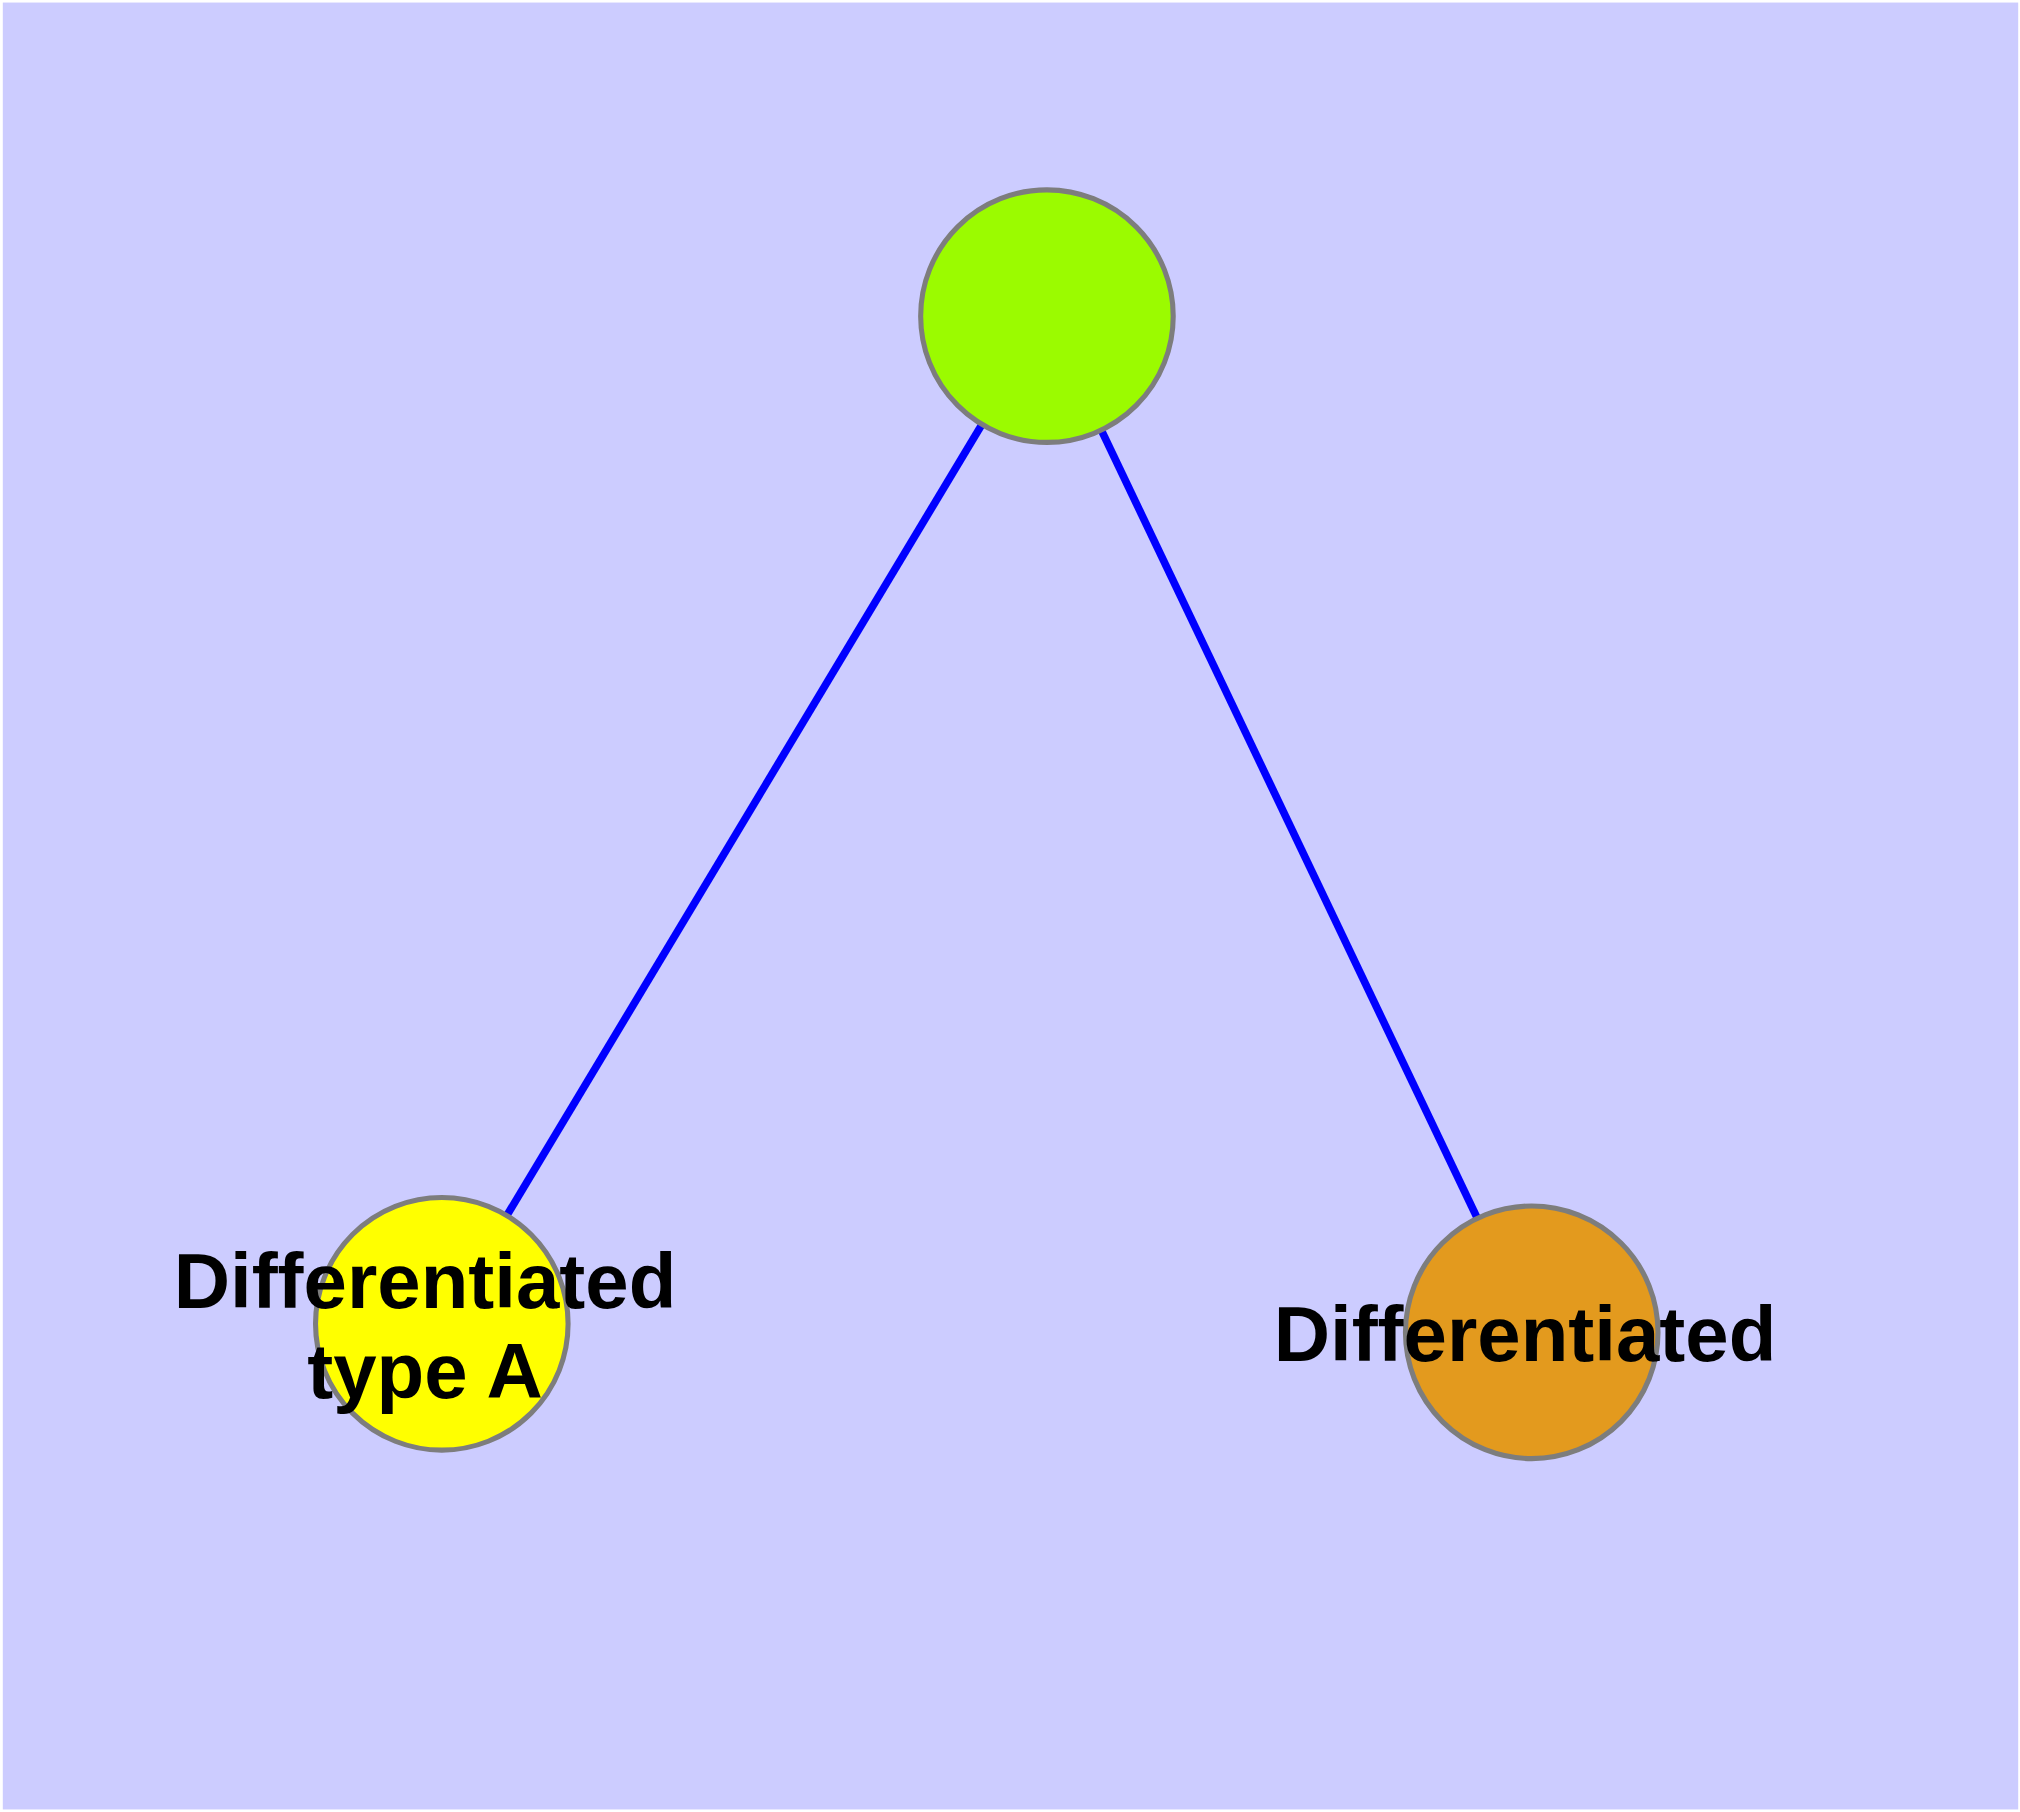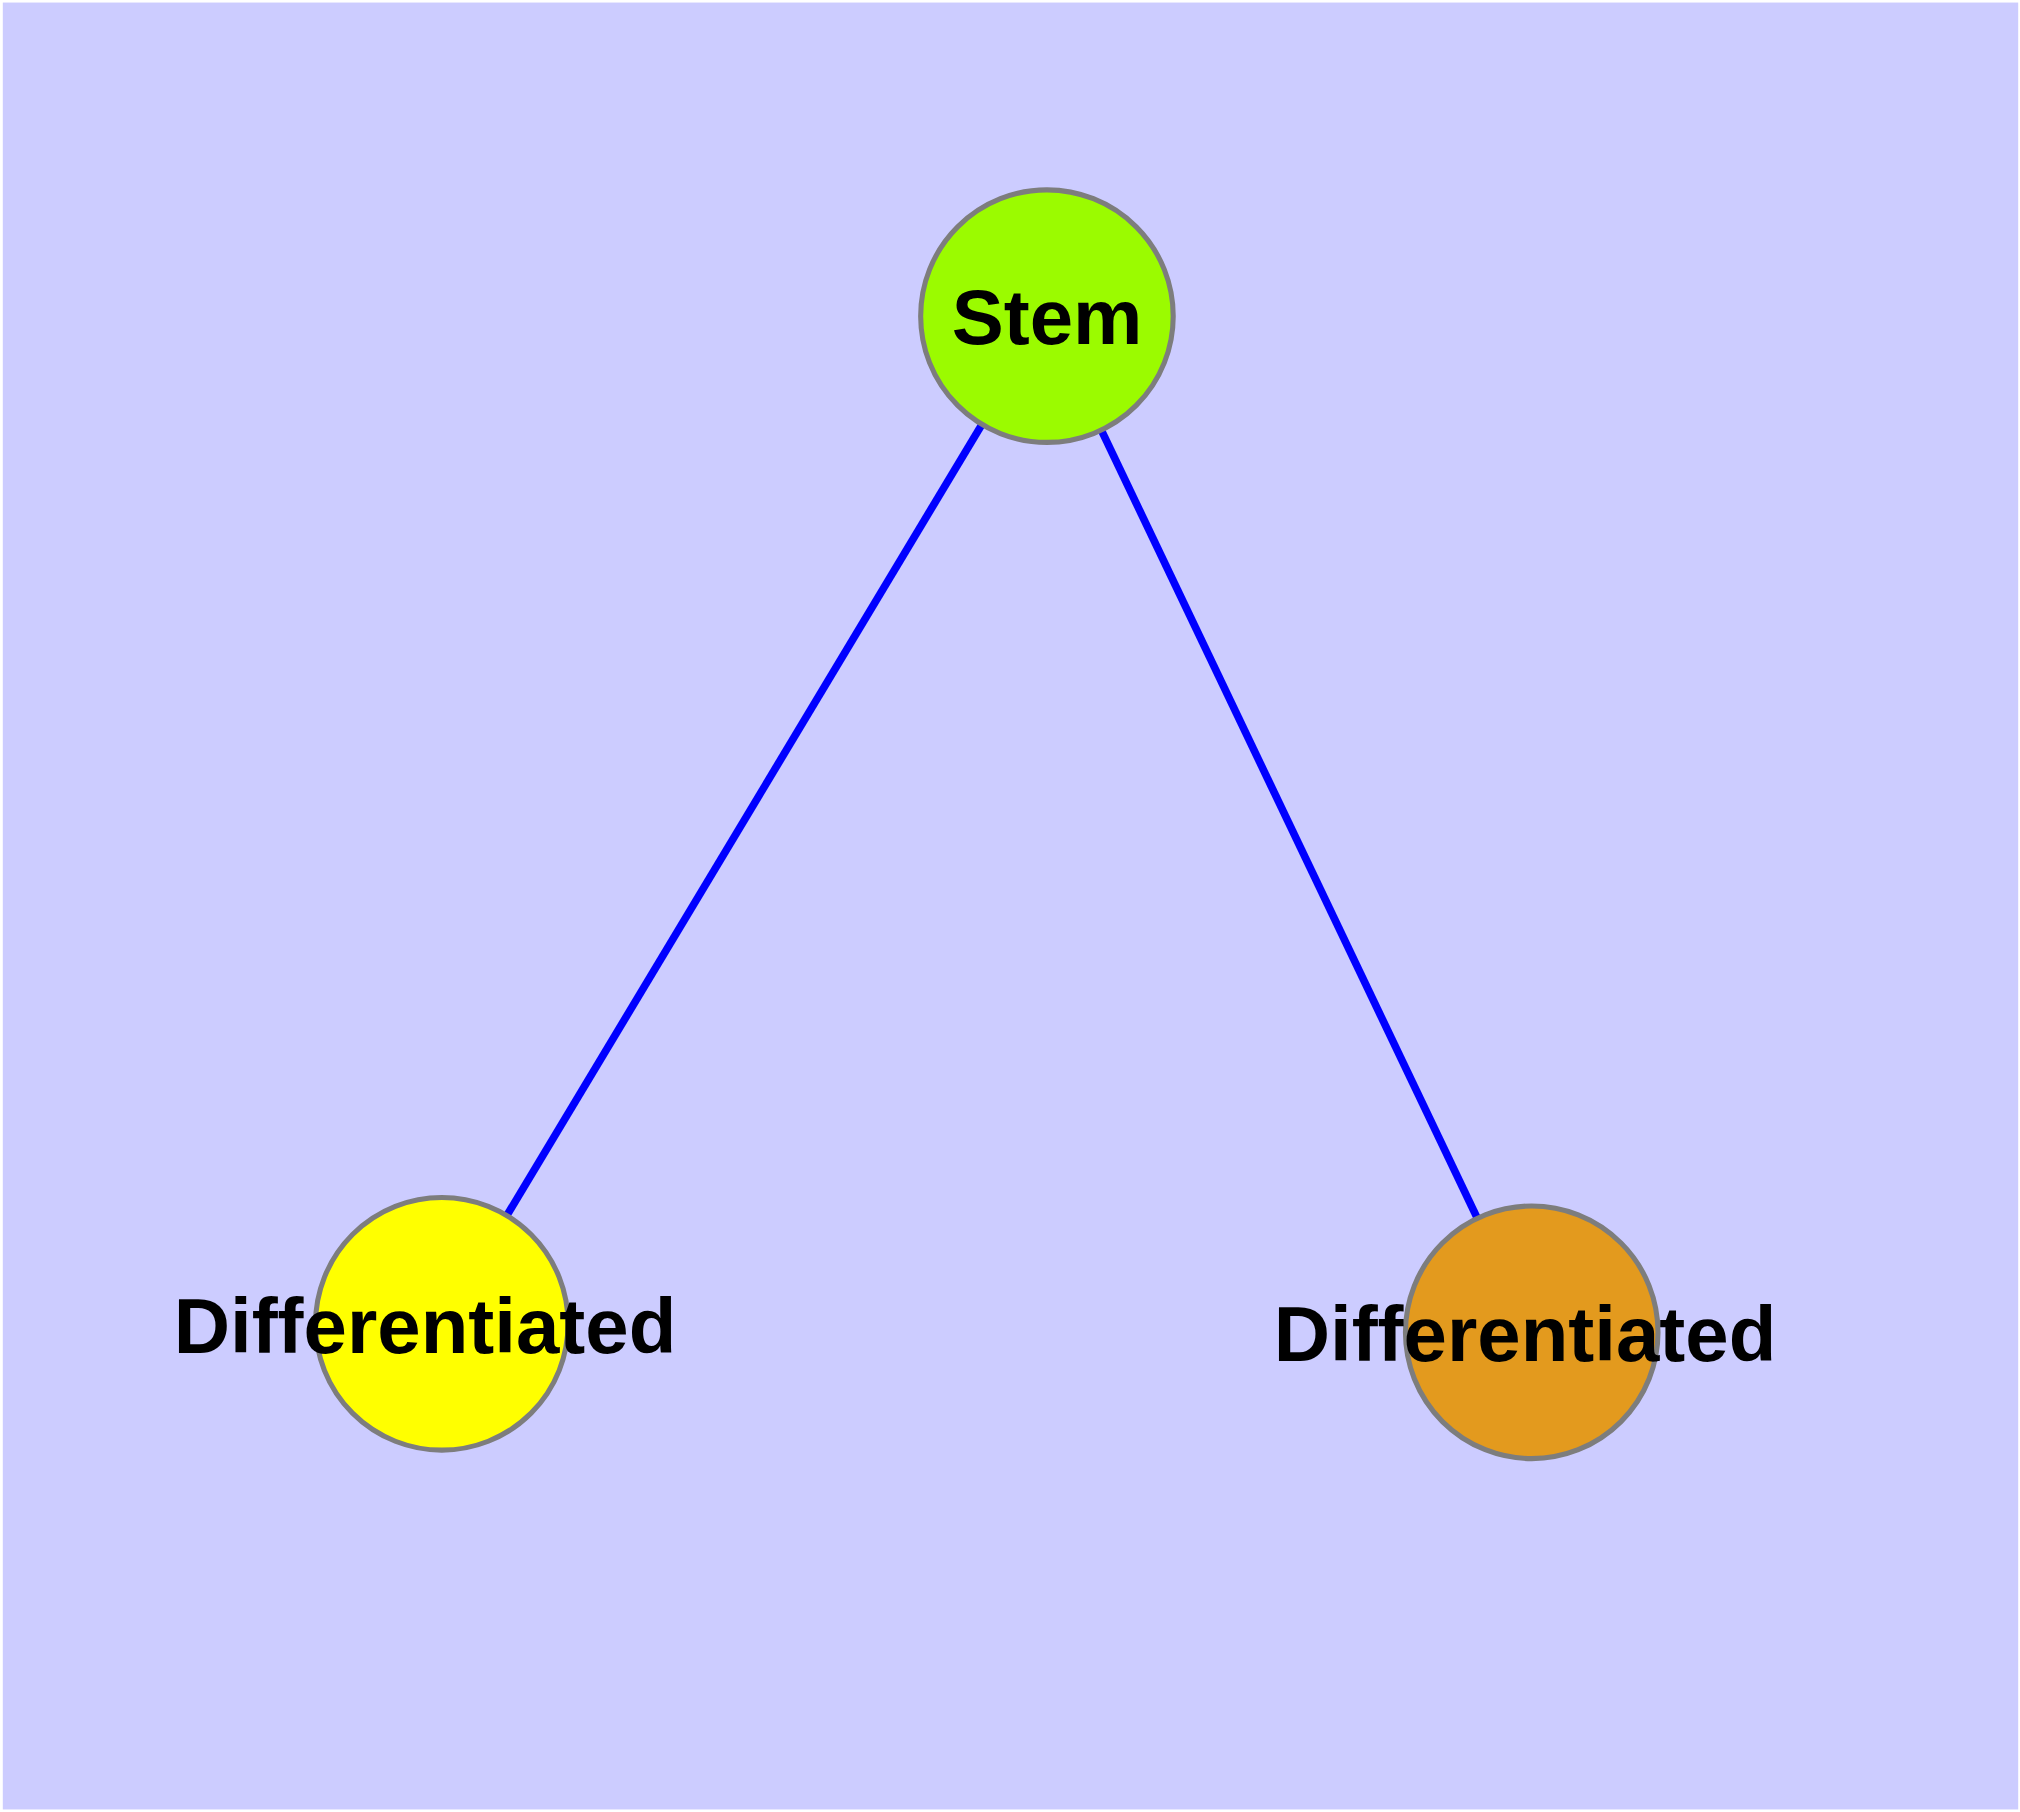--- a/index.html
+++ b/index.html
@@ -50,26 +50,24 @@
     <rect x="3" y="3" width="2378" height="2132" fill="#CCCCFF"></rect>
 
     <line x1="1235" y1="373" x2="521" y2="1562" stroke-width="9" stroke="#0000FF"></line>
     <line x1="1235" y1="373" x2="1807" y2="1572" stroke-width="9" stroke="#0000FF"></line>
 
     <circle cx="1235" cy="373" r="149" stroke="#7D7D7D" stroke-width="6" fill="#9BFB00"></circle>
     <circle cx="521" cy="1562" r="149" stroke="#7D7D7D" stroke-width="6" fill="#FFFF00"></circle>
     <circle cx="1807" cy="1572" r="149" stroke="#7D7D7D" stroke-width="6" fill="#E39A1E"></circle>
   </svg>
 
-  <div class="node-label label-stem">
-    <span>Stem</span>
-  </div>
 
   <div class="node-label label-type-a">
     <span>Differentiated</span>
+    <span>type A</span>
   </div>
 
   <div class="node-label label-type-b">
     <span>Differentiated</span>
   </div>
 
 </div>
 
 
 </body></html>

